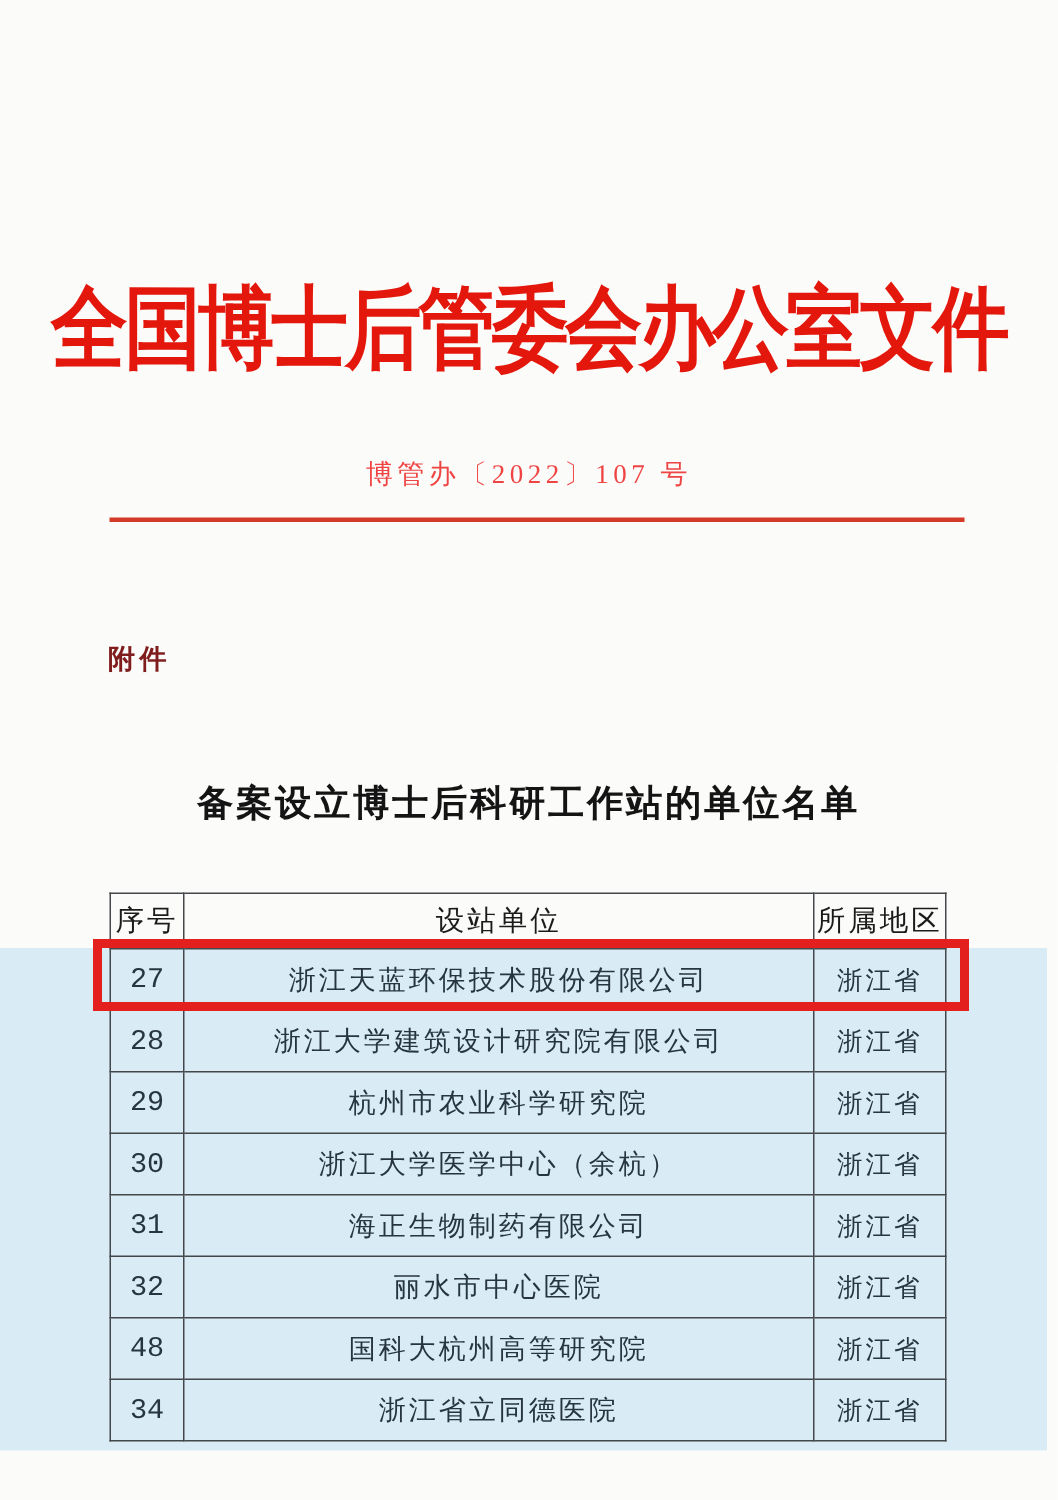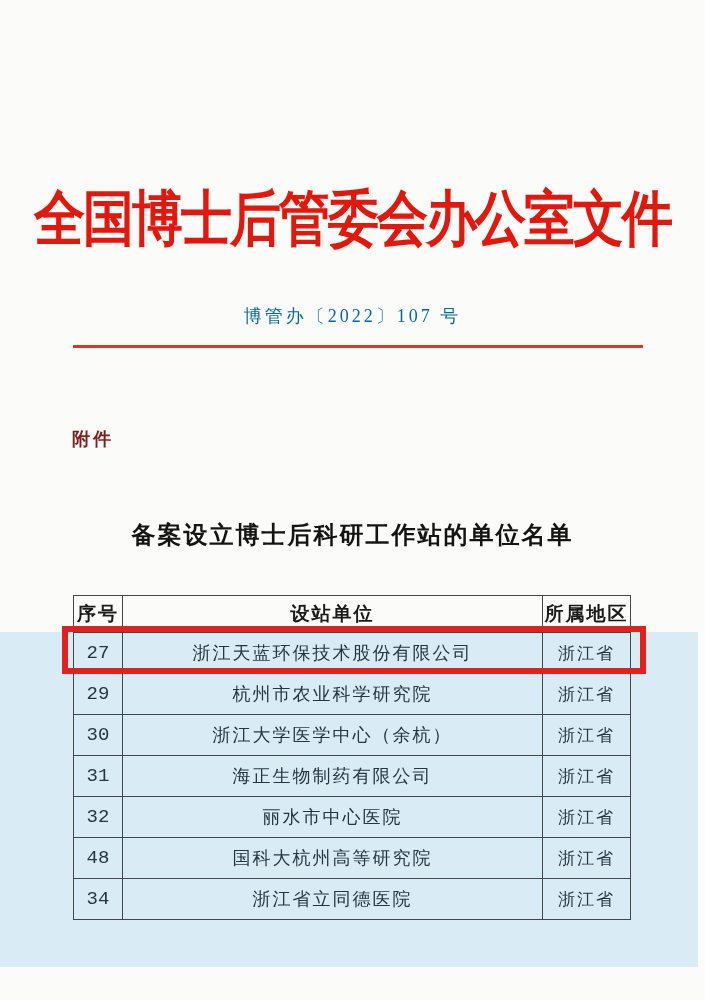--- a/index.html
+++ b/index.html
@@ -36,21 +36,21 @@
     transform: scaleY(1.18);
     transform-origin: center top;
     white-space: nowrap;
   }
   .doc-number {
     position: absolute;
     left: 0;
     top: 304px;
     width: 705px;
     text-align: center;
-    color: #0369a1;
+    color: #ef4444;
     font-size: 18px;
     letter-spacing: 3px;
     white-space: nowrap;
   }
   .red-rule {
     position: absolute;
     left: 73px;
     top: 345px;
     width: 570px;
     height: 3px;
@@ -94,21 +94,21 @@
     text-align: center;
     vertical-align: middle;
     padding: 0;
     background: transparent;
     overflow: hidden;
     white-space: nowrap;
   }
   table.roster th {
     height: 36px;
     font-size: 19px;
-    font-weight: bold;
+    font-weight: normal;
     letter-spacing: 2px;
     color: #1b1b1b;
   }
   table.roster td {
     height: 40px;
     color: #273540;
     font-family: Liberation Mono, monospace;
   }
   td.cell-no {
     font-size: 19px;
@@ -164,20 +164,25 @@
         <th>所属地区</th>
       </tr>
     </thead>
     <tbody>
       <tr>
         <td class="cell-no">27</td>
         <td class="cell-unit">浙江天蓝环保技术股份有限公司</td>
         <td class="cell-region">浙江省</td>
       </tr>
       <tr>
+        <td class="cell-no">28</td>
+        <td class="cell-unit">浙江大学建筑设计研究院有限公司</td>
+        <td class="cell-region">浙江省</td>
+      </tr>
+      <tr>
         <td class="cell-no">29</td>
         <td class="cell-unit">杭州市农业科学研究院</td>
         <td class="cell-region">浙江省</td>
       </tr>
       <tr>
         <td class="cell-no">30</td>
         <td class="cell-unit">浙江大学医学中心（余杭）</td>
         <td class="cell-region">浙江省</td>
       </tr>
       <tr>

